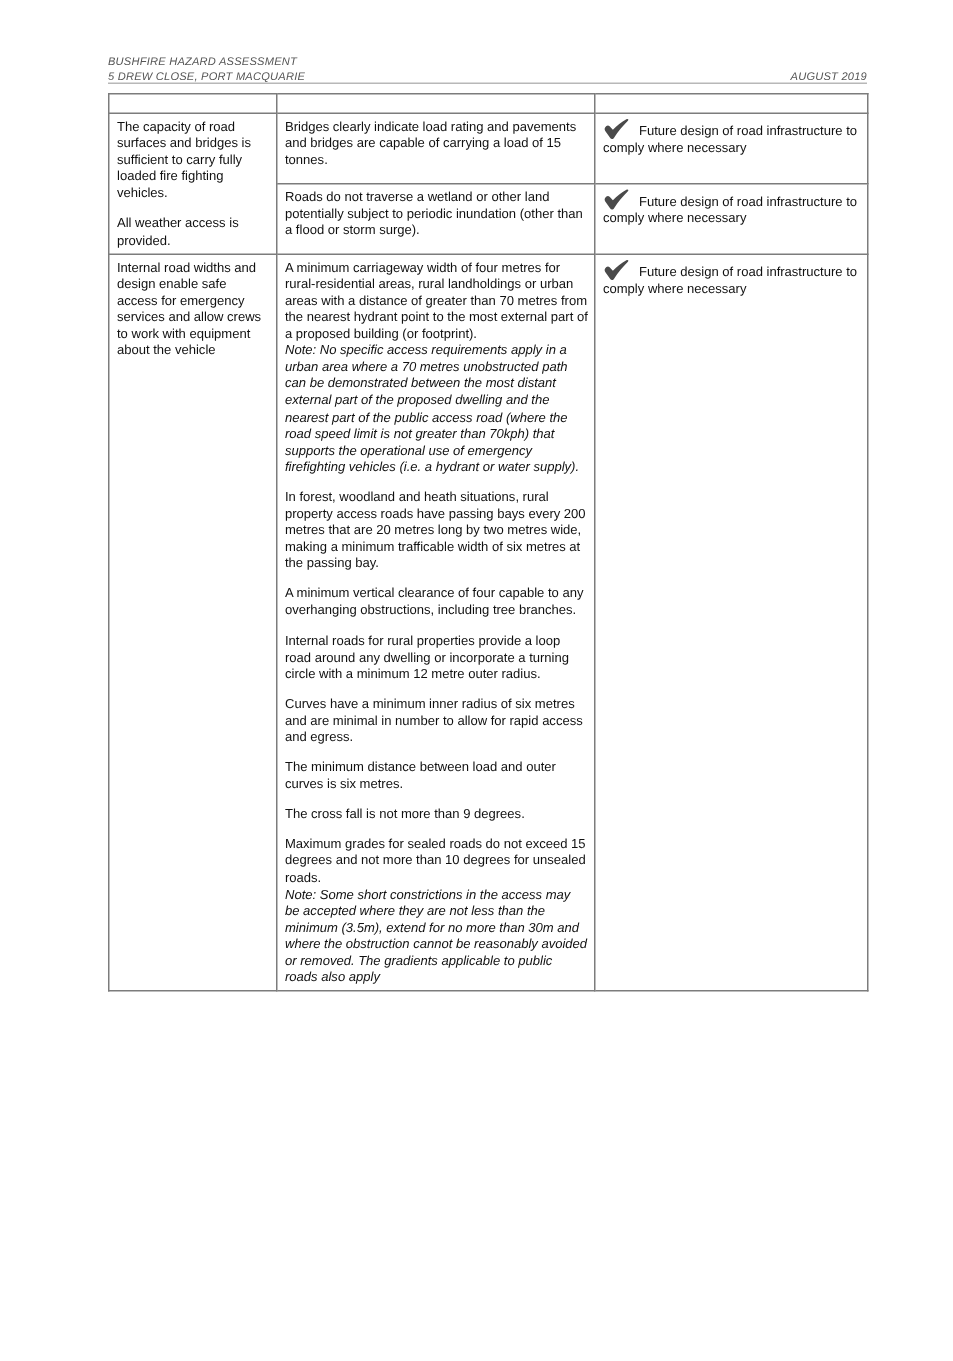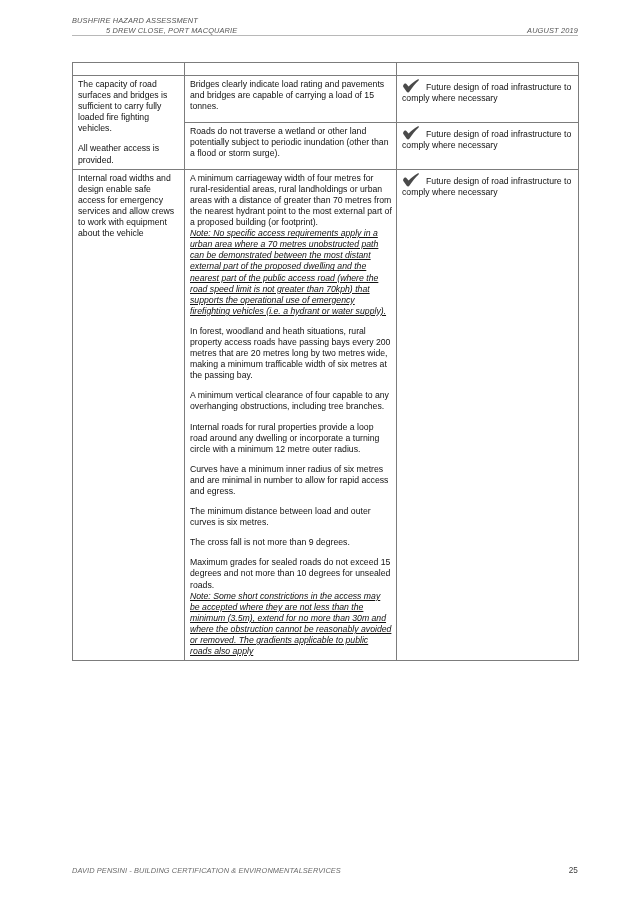--- a/index.html
+++ b/index.html
@@ -22,42 +22,42 @@
     left: 0; top: 0;
     width: 635px;
     height: 907px;
     background: #ffffff;
   }
 
   
   .doc-header {
     position: absolute;
     left: 72px;
-    top: 16px;
+    top: 36px;
     width: 506px;
     font-style: italic;
     font-size: 7.4px;
     line-height: 9.6px;
     color: #555555;
     letter-spacing: 0.15px;
   }
   .doc-header .hdr-row {
     display: flex;
     justify-content: space-between;
     align-items: flex-end;
     width: 100%;
   }
   .doc-header .hdr-line1 { display: block; }
   .doc-header .hdr-rule {
     margin-top: 0px;
     border-bottom: 0.7px solid #b8b8b8;
     width: 100%;
     height: 0;
   }
-  .hdr-left { white-space: nowrap; margin-left: 34px; }
+  .hdr-left { white-space: nowrap; }
   .hdr-right { white-space: nowrap; }
 
   
   .assess-table {
     position: absolute;
     left: 72px;
     top: 62px;
     width: 506px;
     border-collapse: collapse;
     table-layout: fixed;
@@ -76,21 +76,21 @@
 
   tr.header-row td {
     height: 12px;
     padding: 0;
     border: 0.8px solid #7c7c7c;
   }
 
   .cell-para { margin: 0 0 0 0; }
   .cell-para + .cell-para { margin-top: 9px; }
   .cell-para.tight { margin-top: 0; }
-  .cell-para.note { font-style: italic; margin-top: 0; text-decoration: underline; }
+  .cell-para.note { font-style: italic; margin-top: 0; }
 
   .crit-cell { padding-left: 6px; }
   .ctrl-cell { padding-left: 6px; }
   .comment-cell { padding-left: 5px; }
 
   .tick {
     display: inline-block;
     width: 19px;
     height: 14px;
     vertical-align: -3px;
@@ -202,18 +202,14 @@
             <svg width="19" height="14" viewBox="0 0 19 14" xmlns="http://www.w3.org/2000/svg">
               <path d="M1.4 6.0 C2.2 4.6 3.4 4.2 4.4 5.1 L6.6 7.5 C9.3 4.9 12.2 2.3 15.6 0.5 C16.6 0.0 17.4 0.6 16.6 1.5 C13.2 4.9 10.0 8.6 7.5 12.6 C6.7 13.9 5.5 13.9 4.7 12.8 L1.5 8.3 C1.0 7.6 1.0 6.7 1.4 6.0 Z" fill="#4a4a4a"></path>
             </svg>
           </span><span class="comment-text">Future design of road infrastructure to comply where necessary</span>
         </td>
       </tr>
 
     </tbody>
   </table>
 
-  <div class="doc-footer">
-    <span class="foot-left">DAVID PENSINI - BUILDING CERTIFICATION &amp; ENVIRONMENTALSERVICES</span>
-    <span class="foot-page">25</span>
-  </div>
 
 </div>
 
 </body></html>

